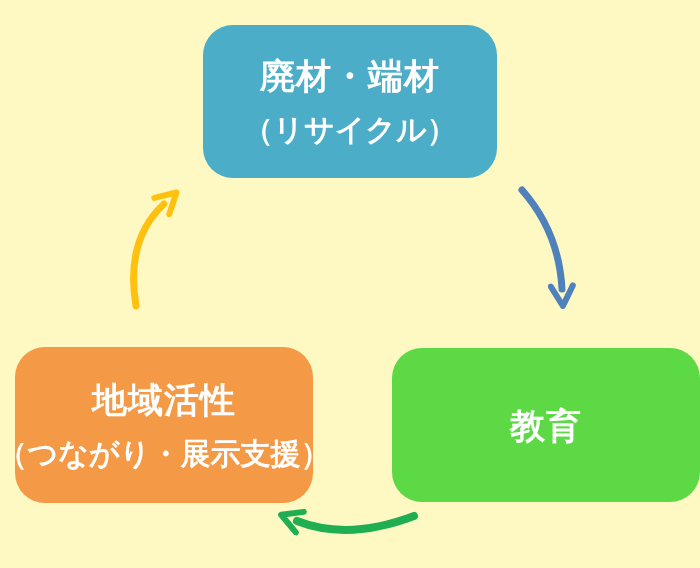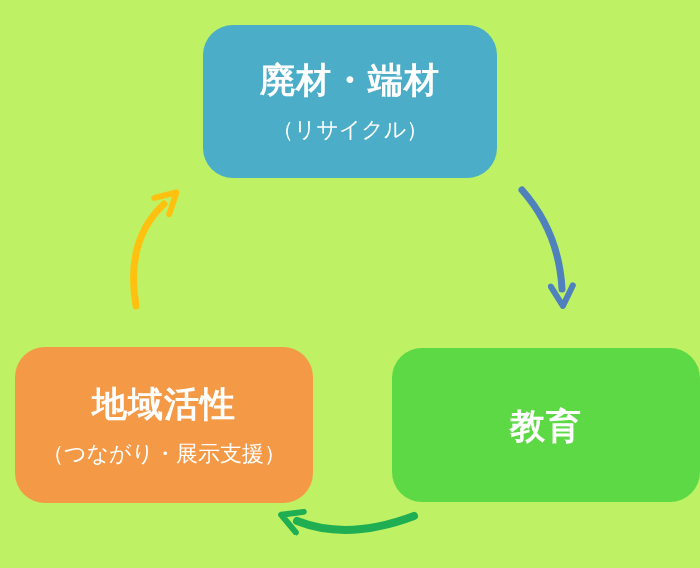--- a/index.html
+++ b/index.html
@@ -8,21 +8,21 @@
     width: 700px;
     height: 568px;
     background: #ffffff;
     font-family: "Liberation Sans", "DejaVu Sans", sans-serif;
     overflow: hidden;
   }
   .canvas {
     position: relative;
     width: 700px;
     height: 568px;
-    background: #bef264;
+    background: #fef9c3;
   }
   .node {
     position: absolute;
     border-radius: 30px;
     display: flex;
     flex-direction: column;
     align-items: center;
     justify-content: center;
     gap: 22px;
     color: #ffffff;
@@ -31,22 +31,22 @@
     padding: 4px 6px;
   }
   .node .title {
     font-size: 35px;
     font-weight: bold;
     line-height: 1;
     letter-spacing: 1px;
     white-space: nowrap;
   }
   .node .subtitle {
-    font-size: 22px;
-    font-weight: normal;
+    font-size: 30px;
+    font-weight: bold;
     line-height: 1;
     white-space: nowrap;
   }
   .node-waste {
     left: 203px; top: 25px;
     width: 294px; height: 153px;
     background: #4badc7;
   }
   .node-education {
     left: 392px; top: 348px;

